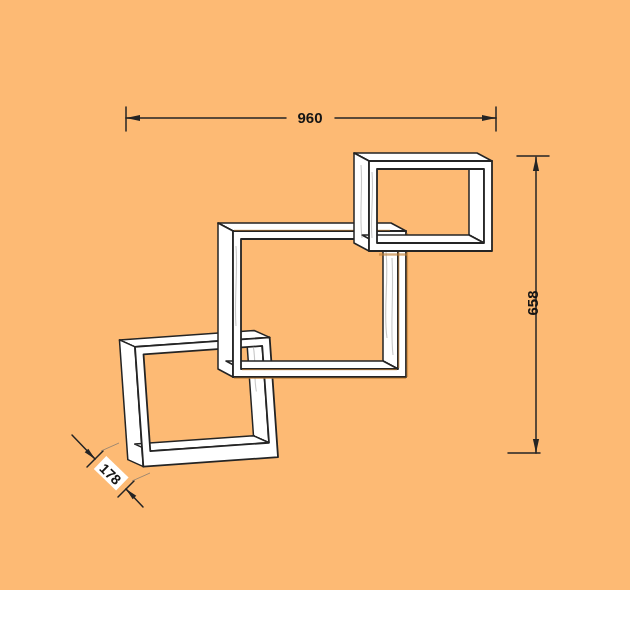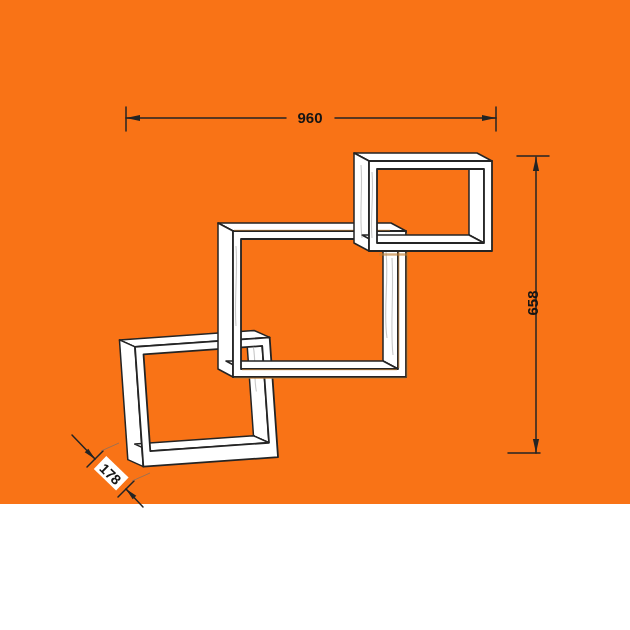--- a/index.html
+++ b/index.html
@@ -1,17 +1,17 @@
 <!DOCTYPE html>
 <html style="--line: #242424; --accent: #c17f36; --shading: #9a9a9a;"><head>
 <meta charset="utf-8">
 <style>
   html,body{margin:0;padding:0;background:#ffffff;}
   body{width:630px;height:630px;overflow:hidden;font-family:"Liberation Sans",sans-serif;}
-  .stage{width:630px;height:504px;position:relative;background:#f97316;}
+  .stage{width:630px;height:590px;position:relative;background:#fdba74;}
   svg{display:block}
   .face  { fill:#ffffff; stroke:var(--line,#242424); stroke-width:1.5; stroke-linejoin:round; }
   .frame { fill:#ffffff; stroke:var(--line,#242424); stroke-width:1.8; stroke-linejoin:round; }
   .dim   { stroke:var(--line,#242424); stroke-width:1.5; fill:none; stroke-linecap:round; }
   .dim-arrow { fill:var(--line,#242424); stroke:none; }
   .dim-text  { font-family:"Liberation Sans",sans-serif; font-weight:bold; font-size:15px; fill:#141414; }
   .dim-text-sm { font-family:"Liberation Sans",sans-serif; font-weight:bold; font-size:14px; fill:#141414; }
   .sk    { stroke:var(--shading,#9a9a9a); stroke-width:1.1; fill:none; opacity:.55; }
   .accent{ stroke:var(--accent,#c17f36); fill:none; opacity:.65; }
   .light { stroke:#6f6f6f; stroke-width:1; opacity:.65; }

